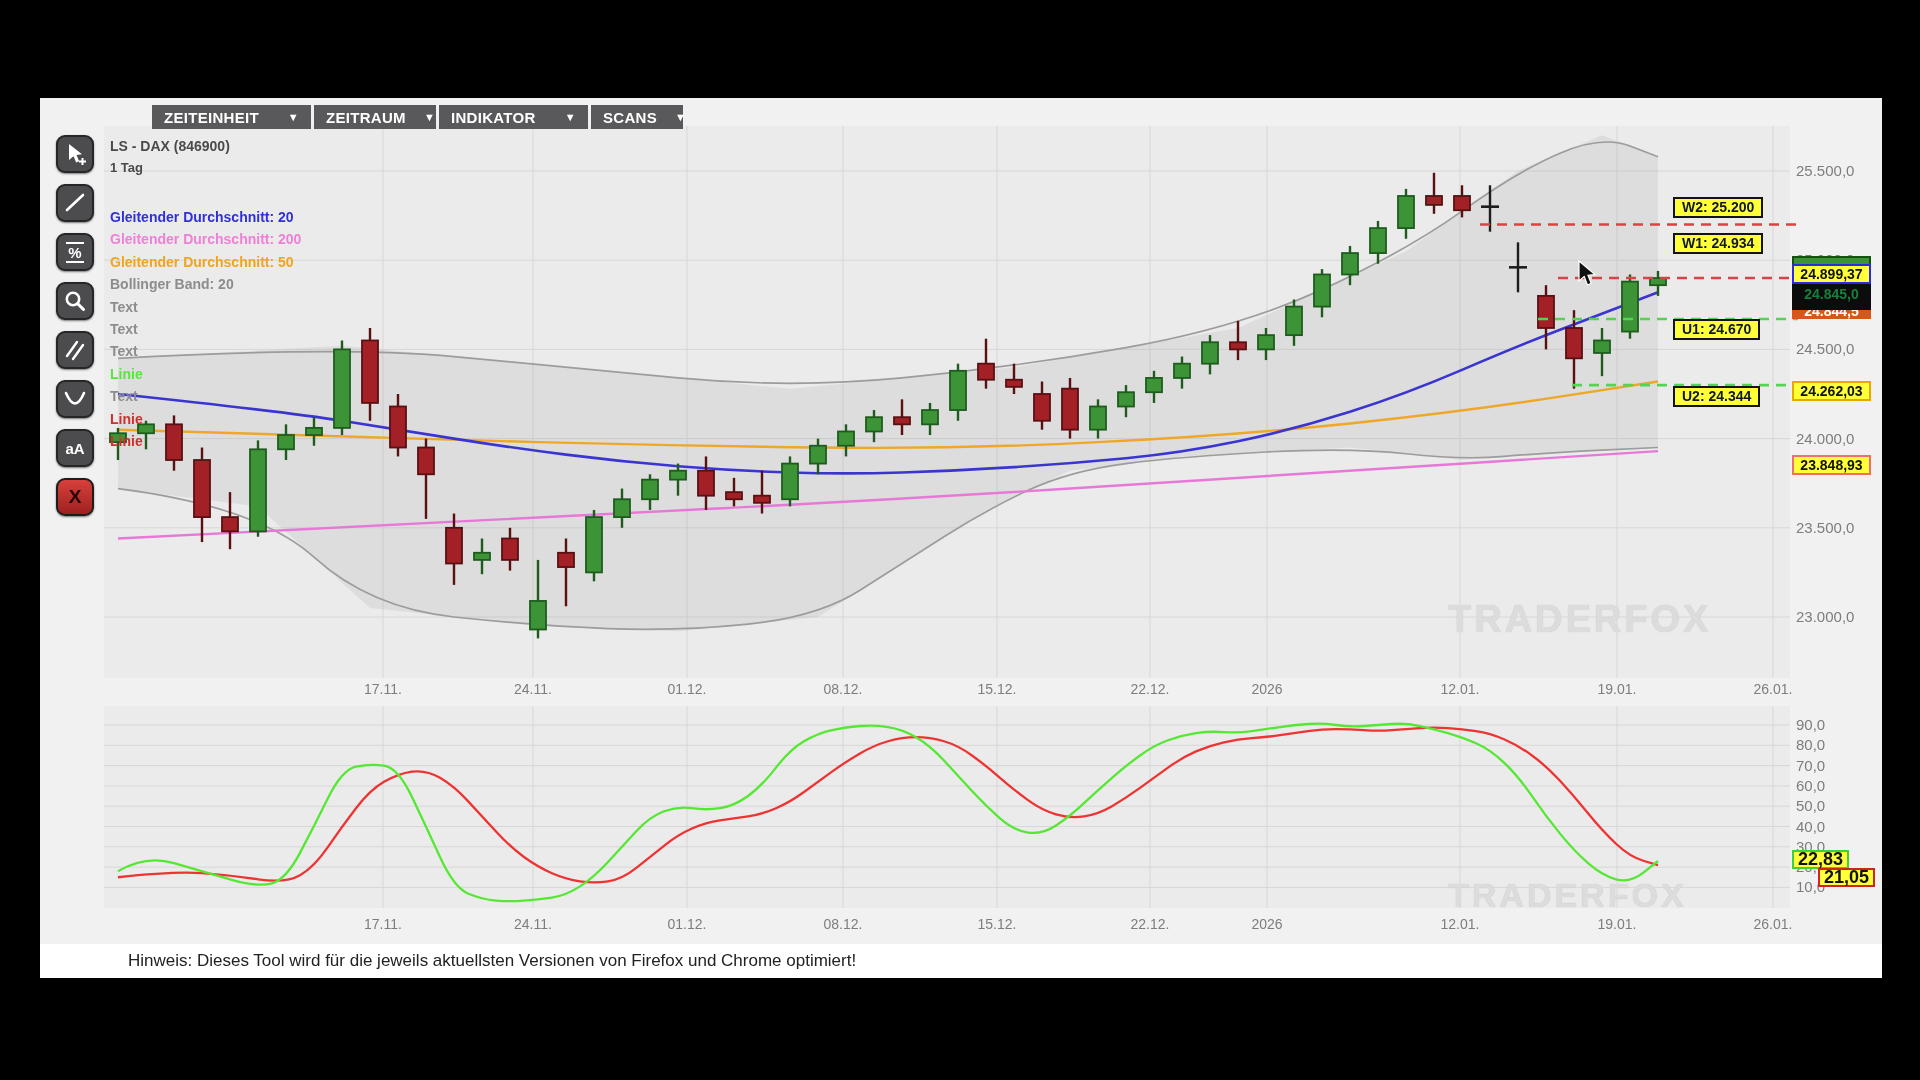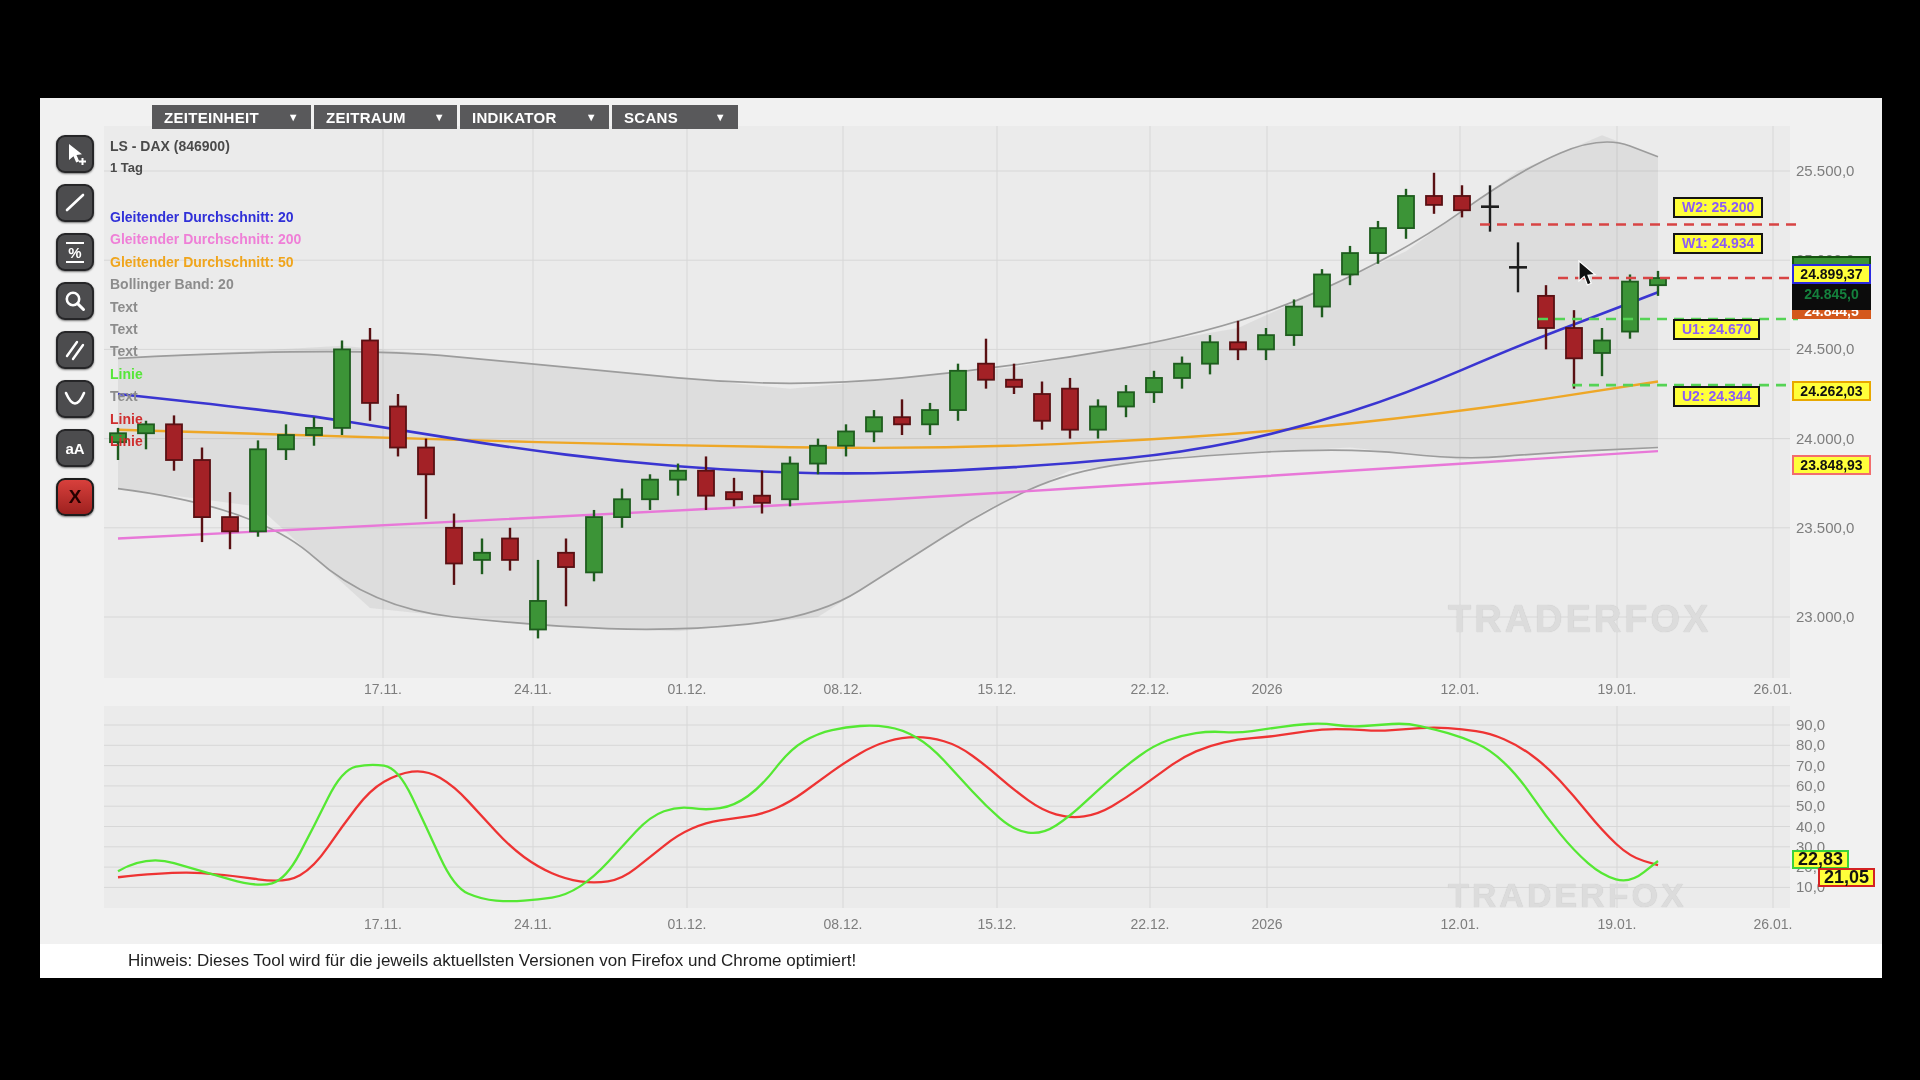--- a/index.html
+++ b/index.html
@@ -23,21 +23,21 @@
   .tool-btn{width:38px;height:38px;margin-bottom:11px;background:#4c4c4e;border:2px solid #262628;
             border-radius:9px;box-shadow:0 1px 2px rgba(0,0,0,.5);display:flex;align-items:center;
             justify-content:center;color:#fff;cursor:pointer;}
   .tool-btn.red{background:linear-gradient(#d8403c,#9e211f);border-color:#1d1d1d;}
   .tool-btn .pct{font-size:15px;font-weight:bold;border-top:2px solid #fff;border-bottom:2px solid #fff;padding:0 2px;line-height:17px;}
   .tool-btn .aA{font-size:15px;font-weight:bold;}
   .tool-btn .xg{font-size:19px;font-weight:bold;color:#260000;}
   
   #chart-layer{position:absolute;left:0;top:0;width:1842px;height:880px;}
   
-  .lvl{position:absolute;background:#ffff3a;border:2px solid #141414;color:#8b5cf6;
+  .lvl{position:absolute;background:#ffff3a;border:2px solid #141414;color:#0f172a;
        font-size:14px;font-weight:bold;padding:0 7px;height:21px;line-height:17px;white-space:nowrap;}
   
   .pmk{position:absolute;left:1752px;width:79px;height:20px;font-size:14px;font-weight:bold;
        text-align:center;line-height:16px;border:2px solid transparent;white-space:nowrap;}
   .imk{position:absolute;left:1752px;width:57px;height:19px;font-size:18px;font-weight:bold;
        background:#ffff3a;color:#111;text-align:center;line-height:15px;border:2px solid;}
   
   .wm{position:absolute;color:#dcdcdc;text-shadow:0 0 1px #bdbdbd;font-weight:bold;letter-spacing:3px;}
   
   .hintbar{position:absolute;left:0;top:846px;width:1842px;height:34px;background:#ffffff;
@@ -252,29 +252,29 @@
           <text x="1577" y="831" fill="#7d7d7d" font-size="14" font-family="Liberation Sans, sans-serif" text-anchor="middle">19.01.</text>
           <text x="1733" y="596" fill="#7d7d7d" font-size="14" font-family="Liberation Sans, sans-serif" text-anchor="middle">26.01.</text>
           <text x="1733" y="831" fill="#7d7d7d" font-size="14" font-family="Liberation Sans, sans-serif" text-anchor="middle">26.01.</text>
         </svg></div>
 
   <div class="menubar">
     <div class="menu-btn" style="width:159px">
       <span>ZEITEINHEIT</span>
       <span class="arr">▼</span>
     </div>
-    <div class="menu-btn" style="width:143px">
+    <div class="menu-btn" style="width:122px">
       <span>ZEITRAUM</span>
       <span class="arr">▼</span>
     </div>
     <div class="menu-btn" style="width:149px">
       <span>INDIKATOR</span>
       <span class="arr">▼</span>
     </div>
-    <div class="menu-btn" style="width:126px">
+    <div class="menu-btn" style="width:92px">
       <span>SCANS</span>
       <span class="arr">▼</span>
     </div>
   </div>
 
   <div class="sym-title">LS - DAX (846900)</div>
   <div class="sym-tf">1 Tag</div>
 
   <div class="legend">
     <div style="color: rgb(48, 48, 216);">Gleitender Durchschnitt: 20</div>

